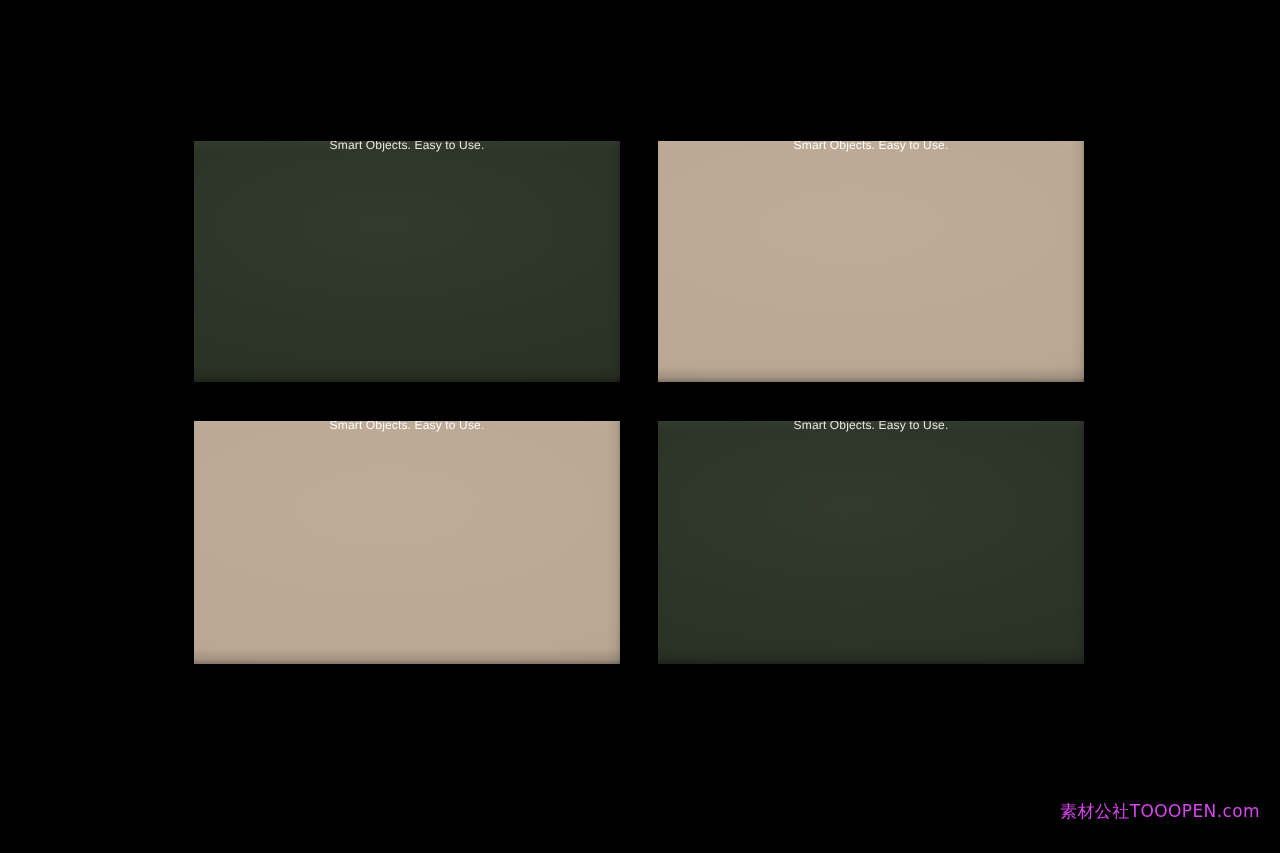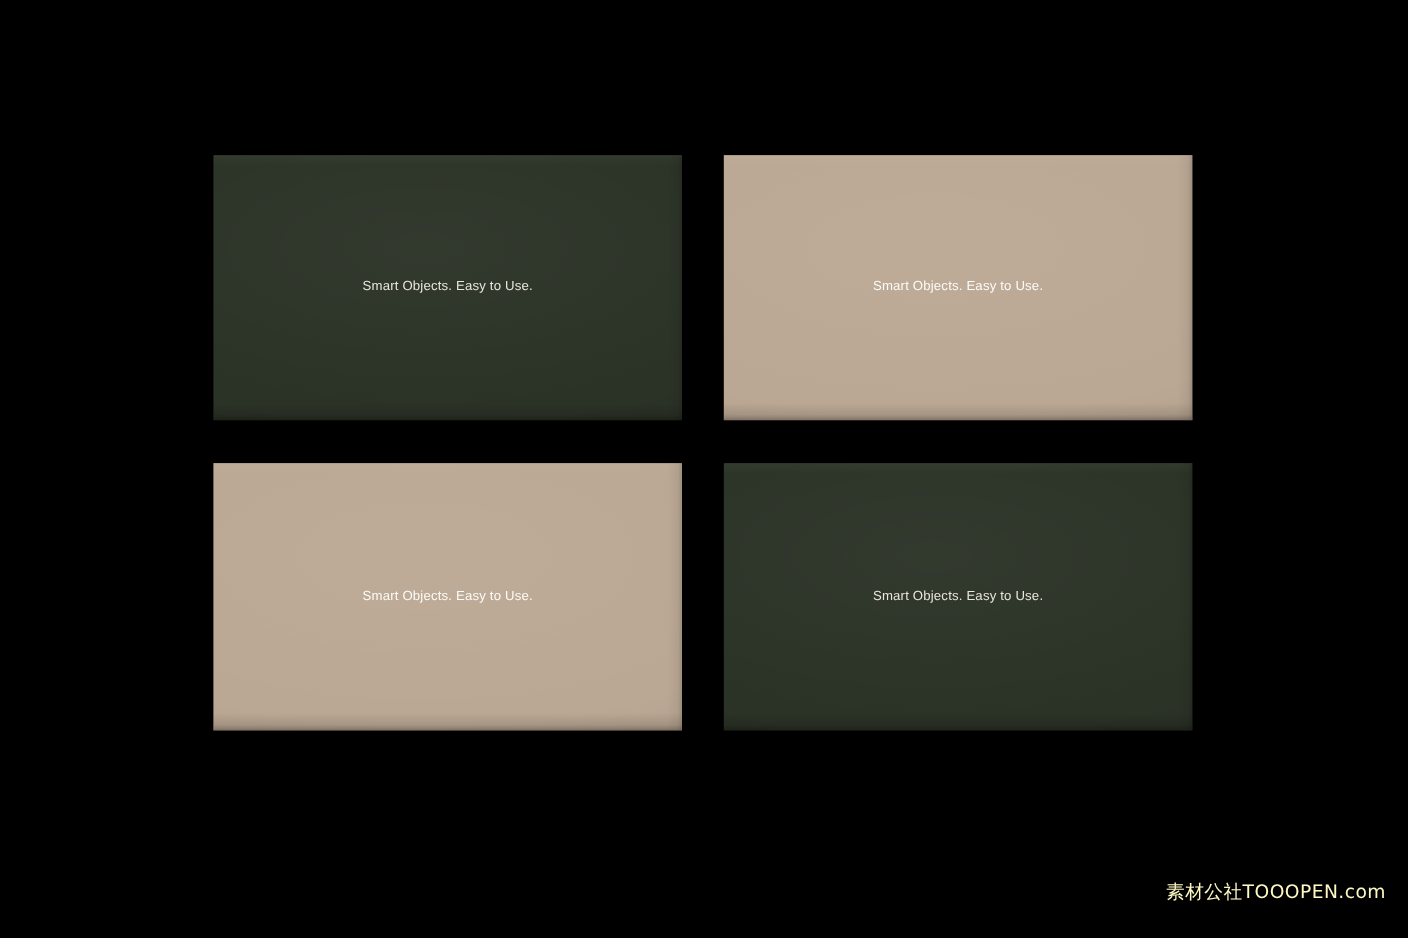--- a/index.html
+++ b/index.html
@@ -22,21 +22,20 @@
     inset: 0;
     background: #000000;
   }
 
   
   .panel {
     position: absolute;
     overflow: hidden;
     box-sizing: border-box;
     display: flex;
-    align-items: center;
     justify-content: center;
   }
 
   
   .panel .grain {
     position: absolute;
     inset: 0;
     pointer-events: none;
     background-image:
       radial-gradient(ellipse 120% 90% at 45% 35%,
@@ -77,21 +76,21 @@
   .pos-tl { left: 194px; top: 141px;  width: 426px; height: 241px; }
   .pos-tr { left: 658px; top: 141px;  width: 426px; height: 241px; }
   .pos-bl { left: 194px; top: 421px;  width: 426px; height: 243px; }
   .pos-br { left: 658px; top: 421px;  width: 426px; height: 243px; }
 
   
   #watermark {
     position: absolute;
     right: 20px;
     bottom: 33px;
-    color: #fef9c3;
+    color: #d946ef;
     font-size: 17px;
     line-height: 1;
     letter-spacing: 0.4px;
     white-space: nowrap;
     user-select: none;
     font-family: "DejaVu Sans", "Liberation Sans", sans-serif;
   }
 </style>
 </head>
 <body>

